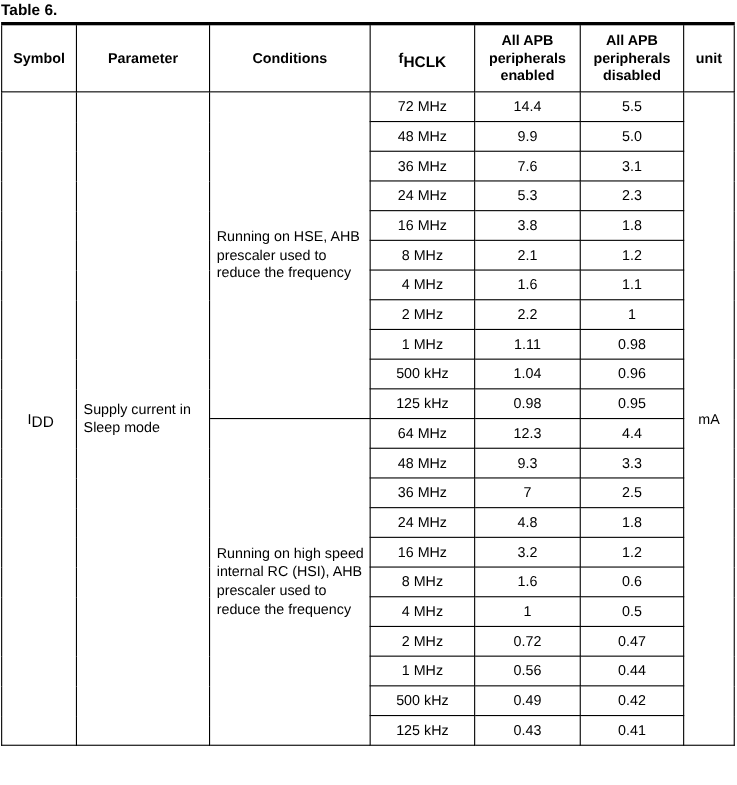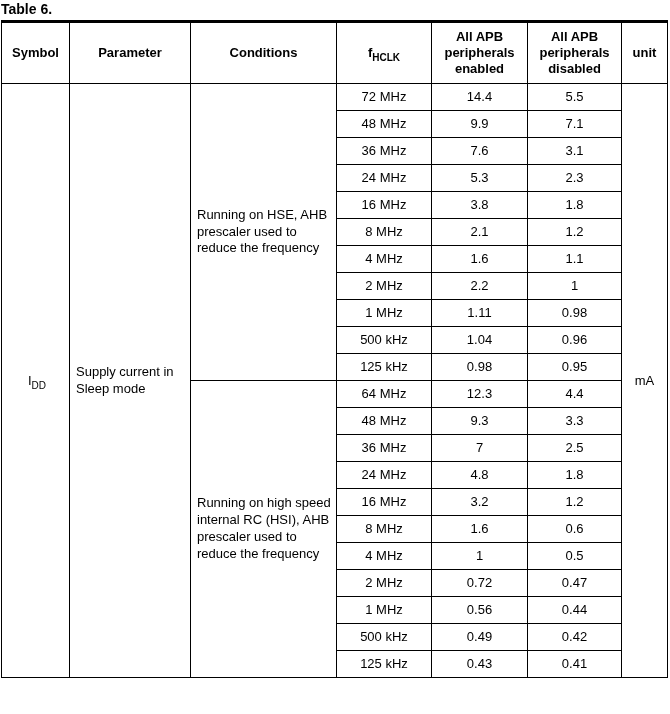--- a/index.html
+++ b/index.html
@@ -50,21 +50,21 @@
     height: 27px;
     text-align: center;
     padding: 1px 2px;
     line-height: 1.2;
   }
   td.cell-left { text-align: left; }
   td.symbol-cell { padding-left: 5px; font-size: 13px; text-align: center; }
   td.parameter-cell { padding-left: 6px; padding-right: 4px; line-height: 1.3; margin-left: 48px; }
   td.condition-cell { padding: 4px 4px 4px 6px; line-height: 1.3; }
   td.unit-cell { text-align: center; }
-  sub { font-size: 10px; line-height: 0; }
+  sub { font-size: 14px; line-height: 0; }
   th sub { font-weight: bold; }
 </style>
 </head>
 <body>
 
 <div class="page">
 
   <div class="caption">
     <span class="caption-label">Table 6.</span>
   </div>
@@ -96,21 +96,21 @@
           <td rowspan="22" class="cell-left parameter-cell">Supply current in Sleep mode</td>
           <td rowspan="11" class="cell-left condition-cell">Running on HSE, AHB prescaler used to reduce the frequency</td>
           <td class="freq-cell">72 MHz</td>
           <td class="value-cell">14.4</td>
           <td class="value-cell">5.5</td>
           <td rowspan="22" class="unit-cell">mA</td>
         </tr>
         <tr>
           <td class="freq-cell">48 MHz</td>
           <td class="value-cell">9.9</td>
-          <td class="value-cell">7.1</td>
+          <td class="value-cell">5.0</td>
         </tr>
         <tr>
           <td class="freq-cell">36 MHz</td>
           <td class="value-cell">7.6</td>
           <td class="value-cell">3.1</td>
         </tr>
         <tr>
           <td class="freq-cell">24 MHz</td>
           <td class="value-cell">5.3</td>
           <td class="value-cell">2.3</td>

